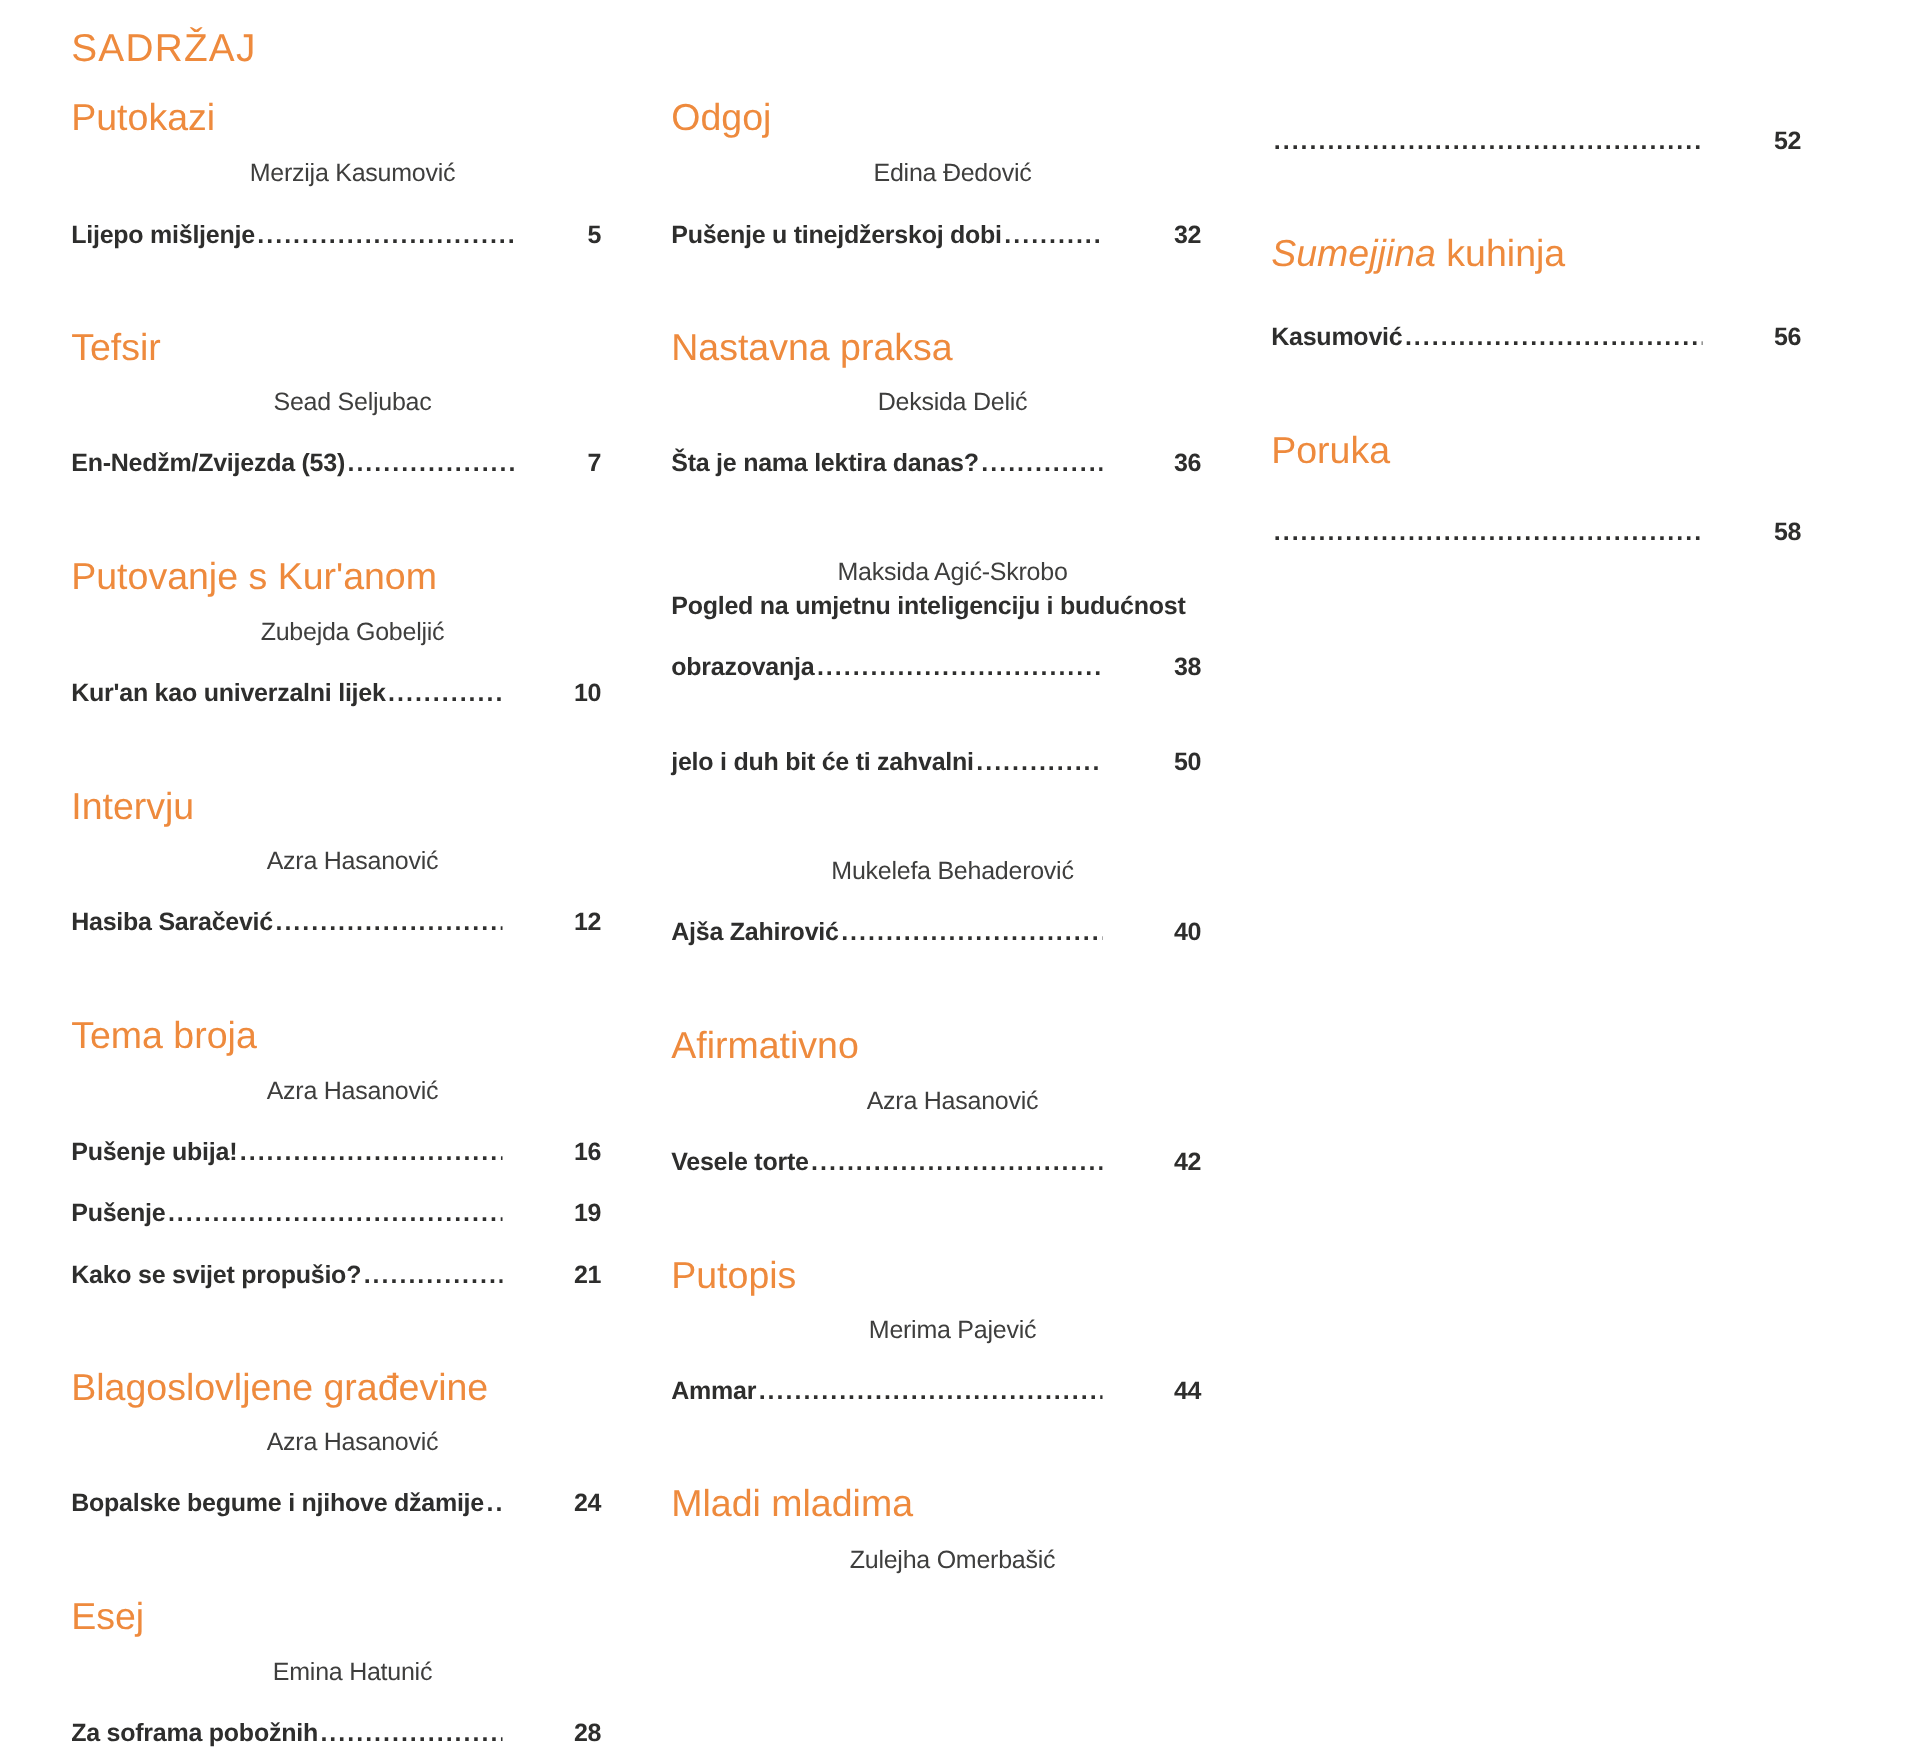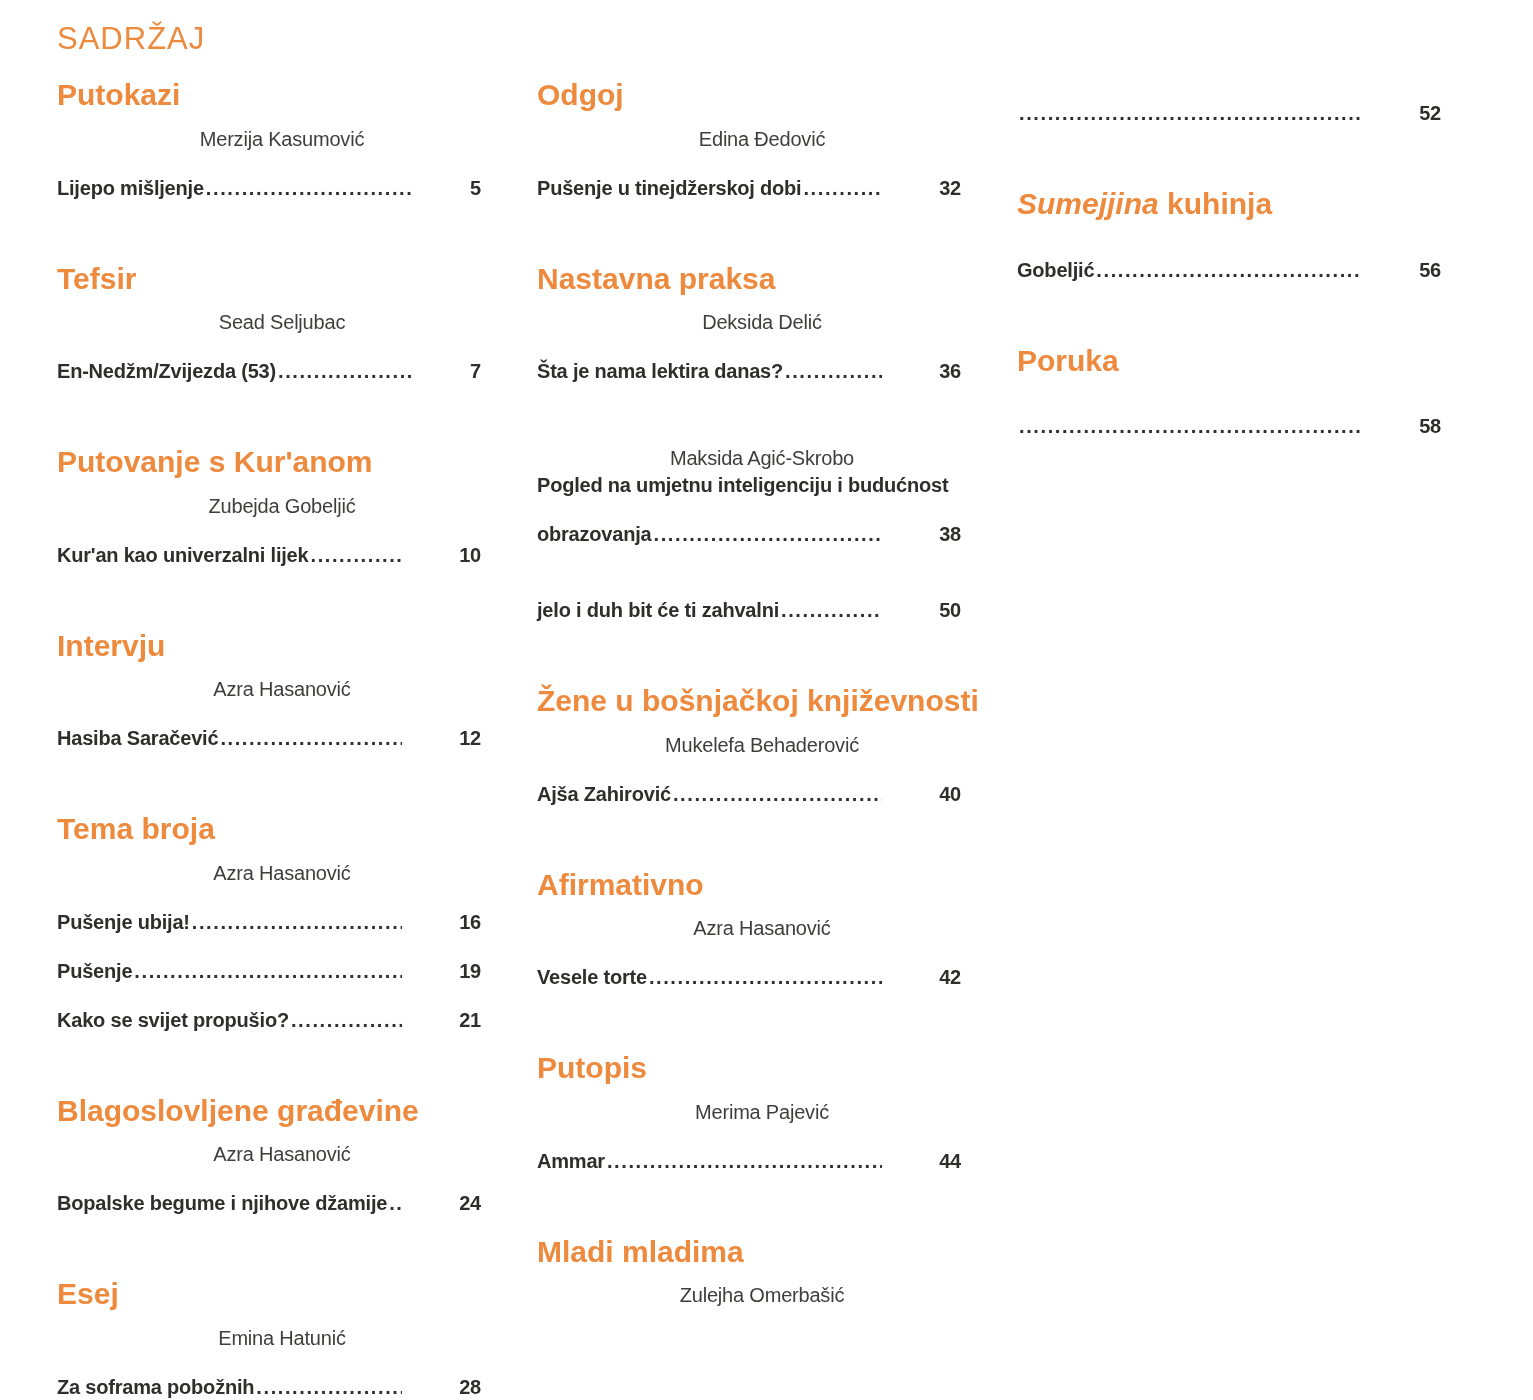--- a/index.html
+++ b/index.html
@@ -23,21 +23,21 @@
     letter-spacing:1px;
     line-height:1.1;
     margin:0 0 22px 0;
   }
   .columns{display:flex;gap:30px;}
   .col{width:450px;flex:0 0 450px;}
   .sec{margin:0 0 60px 0;}
   .sec-title{
     color:var(--accent);
     font-size:30px;
-    font-weight:700;
+    font-weight:400;
     line-height:1.15;
     margin:0 0 13px 0;
     white-space:nowrap;
   }
   .sec-title .it{font-style:italic;}
   .item + .item{margin-top:27px;}
   .author{
     color:var(--author);
     font-size:20px;
     font-weight:400;
@@ -198,21 +198,20 @@
           </div>
           <div class="item">
             <div class="row">
               <span class="label">jelo i duh bit će ti zahvalni</span>
               <span class="leader">............................................................................................................................................</span>
               <span class="page"> 50</span>
             </div>
           </div>
         </section>
         <section class="sec">
-          <h2 class="sec-title"><span>Žene u bošnjačkoj književnosti</span></h2>
           <div class="item">
             <div class="author">Mukelefa Behaderović</div>
             <div class="row">
               <span class="label">Ajša Zahirović</span>
               <span class="leader">............................................................................................................................................</span>
               <span class="page">40</span>
             </div>
           </div>
         </section>
         <section class="sec">
@@ -251,21 +250,21 @@
               <span class="label"></span>
               <span class="leader">............................................................................................................................................</span>
               <span class="page">52</span>
             </div>
           </div>
         </section>
         <section class="sec">
           <h2 class="sec-title"><span class="it">Sumejjina</span><span> kuhinja</span></h2>
           <div class="item">
             <div class="row">
-              <span class="label">Gobeljić</span>
+              <span class="label">Kasumović</span>
               <span class="leader">............................................................................................................................................</span>
               <span class="page">56</span>
             </div>
           </div>
         </section>
         <section class="sec">
           <h2 class="sec-title"><span>Poruka</span></h2>
           <div class="item">
             <div class="row">
               <span class="label"></span>

